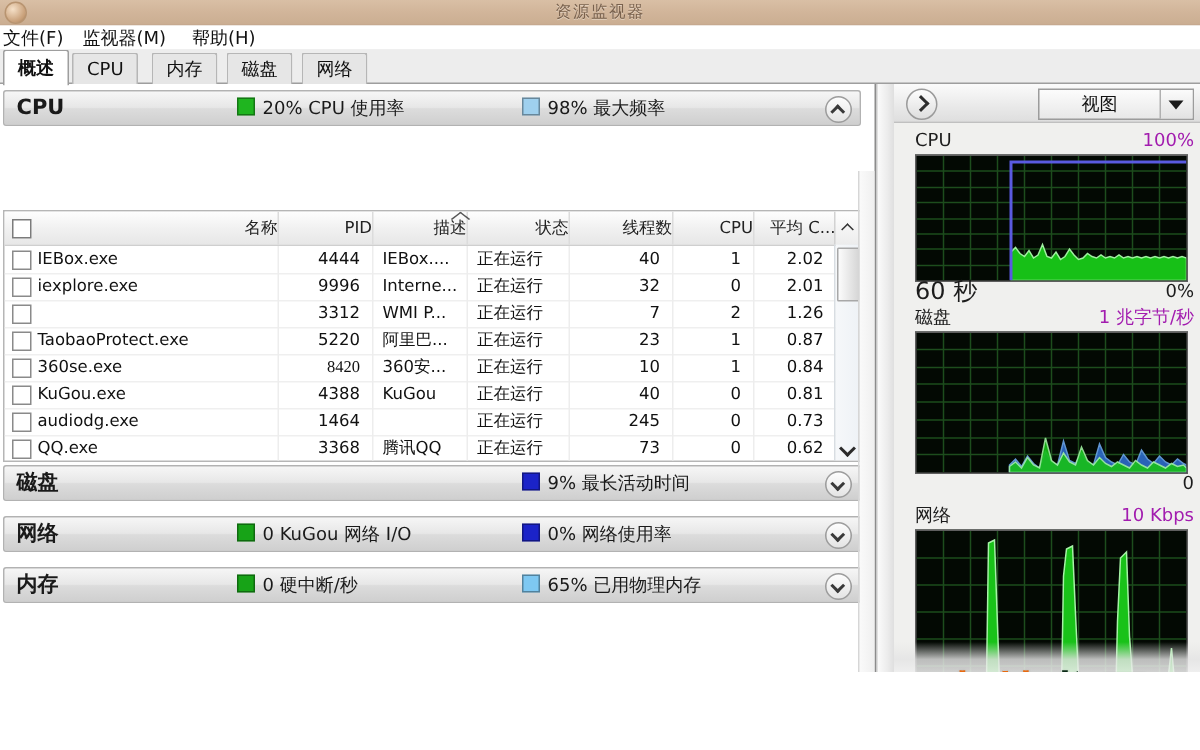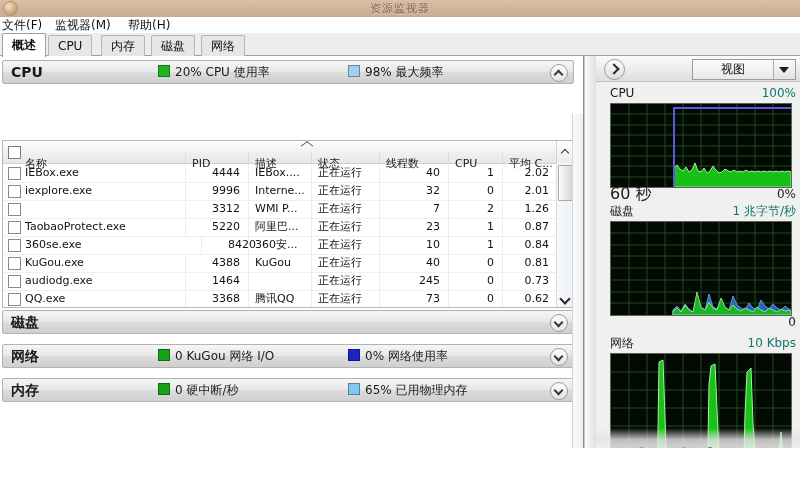--- a/index.html
+++ b/index.html
@@ -112,23 +112,23 @@
   .tblwrap{
     position:absolute;left:2px;top:84px;width:570px;height:166px;
     background:#fff;border:1px solid #b6b6b6;overflow:hidden;
   }
   .thead{
     position:absolute;left:0;top:0;width:570px;height:22px;
     background:linear-gradient(to bottom,#fefefe,#f1f1f1 50%,#e7e7e7);
     border-bottom:1px solid #cfcfcf;
   }
   .th{
-    position:absolute;top:12px;height:22px;line-height:22px;font-size:11px;color:#222;
+    position:absolute;top:0;height:22px;line-height:22px;font-size:11px;color:#222;
     white-space:nowrap;font-family:"DejaVu Sans","Liberation Sans",sans-serif;
-    border-left:1px solid #dcdcdc;padding-left:6px;box-sizing:border-box;
+    border-left:1px solid #dcdcdc;padding-left:6px;box-sizing:border-box;text-align:right;
   }
   .th.first{border-left:none;}
   .hdr-check{
     position:absolute;left:5px;top:5px;width:11px;height:11px;
     background:#fff;border:1px solid #7b7b7b;
   }
   .sortmark{
     position:absolute;left:300px;top:1px;width:7px;height:7px;
     border-top:1px solid #555;border-right:1px solid #555;transform:rotate(-45deg) skew(8deg,8deg);
   }
@@ -222,21 +222,21 @@
   }
 
   .gblock{position:absolute;left:0;width:204px;}
   .glabel{
     position:absolute;left:14px;top:0;height:15px;line-height:15px;
     font-size:12px;color:#1c1c1c;white-space:nowrap;
     font-family:"DejaVu Sans","Liberation Sans",sans-serif;
   }
   .gmax{
     position:absolute;right:4px;top:0;height:15px;line-height:15px;
-    font-size:12px;color:#0f766e;white-space:nowrap;
+    font-size:12px;color:#a21caf;white-space:nowrap;
     font-family:"DejaVu Sans","Liberation Sans",sans-serif;
   }
   .gmin{
     position:absolute;right:4px;bottom:0;height:14px;line-height:14px;
     font-size:12px;color:#1c1c1c;white-space:nowrap;
     font-family:"DejaVu Sans","Liberation Sans",sans-serif;
   }
   .gspan{
     position:absolute;left:14px;bottom:0;height:14px;line-height:14px;
     font-size:16px;color:#1c1c1c;white-space:nowrap;
@@ -357,21 +357,21 @@
         <div class="cell" style="left:245px;width:63px;">阿里巴...</div>
         <div class="cell" style="left:308px;width:68px;">正在运行</div>
         <div class="cell num" style="left:376px;width:69px;">23</div>
         <div class="cell num" style="left:445px;width:54px;">1</div>
         <div class="cell num" style="left:499px;width:55px;">0.87</div>
       </div>
 
       <div class="row" style="top:95px;">
         <div class="rowcheck"></div>
         <div class="cell first" style="left:0px;width:182px;">360se.exe</div>
-        <div class="cell num" style="left:198px;width:63px;">8420</div>
+        <div class="cell num" style="left:182px;width:63px;font-family:Liberation Serif, serif;">8420</div>
         <div class="cell" style="left:245px;width:63px;">360安...</div>
         <div class="cell" style="left:308px;width:68px;">正在运行</div>
         <div class="cell num" style="left:376px;width:69px;">10</div>
         <div class="cell num" style="left:445px;width:54px;">1</div>
         <div class="cell num" style="left:499px;width:55px;">0.84</div>
       </div>
 
       <div class="row" style="top:113px;">
         <div class="rowcheck"></div>
         <div class="cell first" style="left:0px;width:182px;">KuGou.exe</div>
@@ -406,20 +406,23 @@
       </div>
 
       <div class="vscroll">
         <div class="thumb"></div>
         <div class="arr bot"></div>
       </div>
     </div>
 
     <div class="sec" style="top:254px;">
       <div class="sec-title">磁盘</div>
+      <div class="stat s2">
+        <span class="swatch" style="background:#1b23c8;"></span><span>9%</span>&nbsp;<span>最长活动时间</span>
+      </div>
       <div class="chev down"></div>
     </div>
 
     <div class="sec" style="top:288px;">
       <div class="sec-title">网络</div>
       <div class="stat s1">
         <span class="swatch" style="background:#17a317;"></span><span>0</span>&nbsp;<span>KuGou 网络 I/O</span>
       </div>
       <div class="stat s2">
         <span class="swatch" style="background:#1b23c8;"></span><span>0%</span>&nbsp;<span>网络使用率</span>

